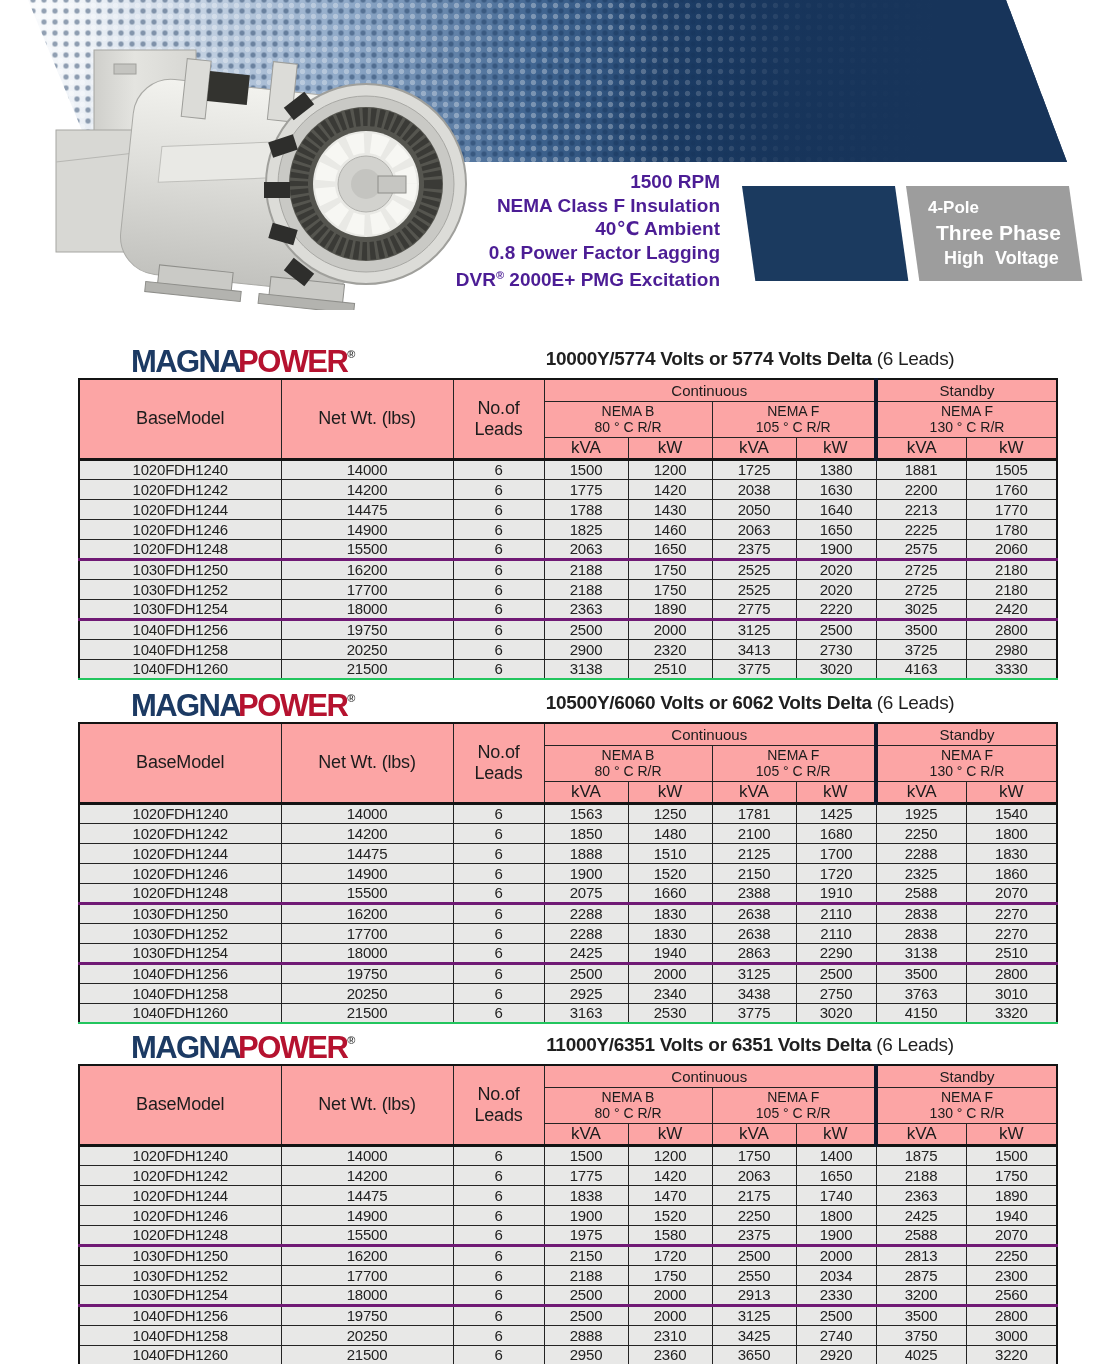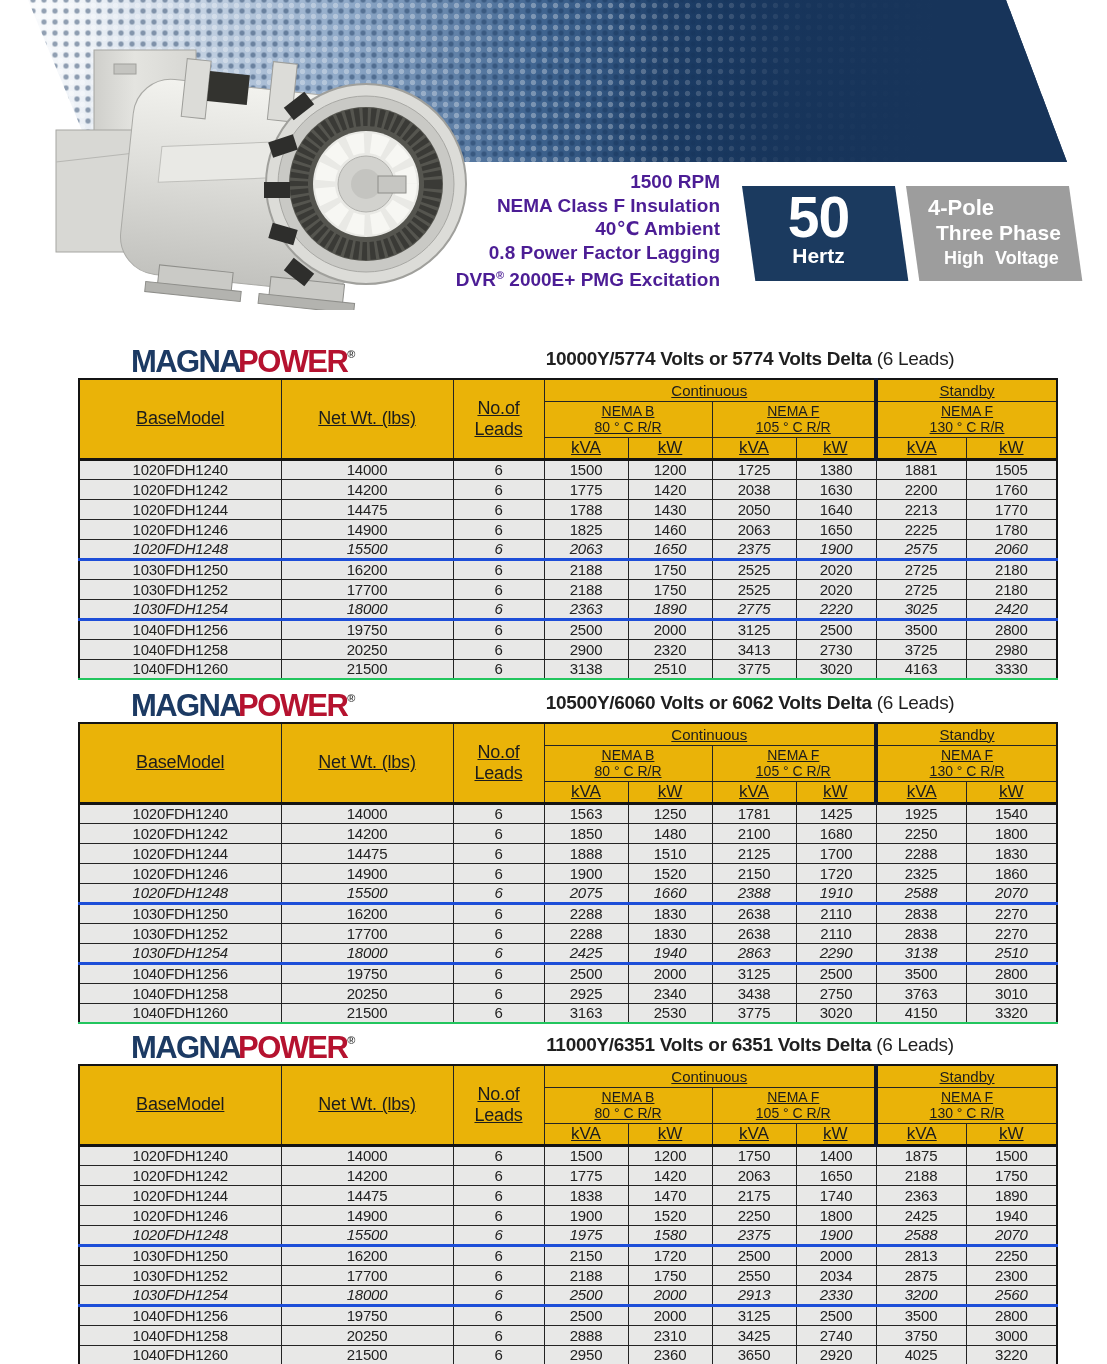--- a/index.html
+++ b/index.html
@@ -32,46 +32,46 @@
 
   .badge { position:absolute; height:95px; color:#fff; }
   .badge .bg { position:absolute; inset:0; transform:skewX(8deg); transform-origin:top left; }
   .badge .content { position:relative; z-index:1; }
   .badge-hz { left:742px; top:186px; width:153px; }
   .badge-hz .bg { background:#1b3a5f; }
   .badge-hz .num { font-size:57px; font-weight:bold; line-height:56px; text-align:center; margin-top:3px; letter-spacing:-1px; }
   .badge-hz .unit { font-size:21px; font-weight:bold; text-align:center; line-height:22px; }
   .badge-pole { left:906px; top:186px; width:163px; }
   .badge-pole .bg { background:#9d9d9d; }
-  .badge-pole .l1 { font-size:22px; font-weight:bold; padding:9px 0 0 22px; line-height:25px; }
+  .badge-pole .l1 { font-size:17px; font-weight:bold; padding:9px 0 0 22px; line-height:25px; }
   .badge-pole .l2 { font-size:21px; font-weight:bold; padding-left:30px; line-height:26px; }
   .badge-pole .l3 { font-size:18px; font-weight:bold; padding-left:38px; line-height:24px; word-spacing:6px; }
 
   
   .section { position:absolute; left:0; width:1107px; }
   .logo { position:absolute; left:131px; top:2px; font-size:31px; font-weight:bold;
           letter-spacing:-1.6px; line-height:32px; white-space:nowrap; }
   .logo .p1 { color:#1c3a63; }
   .logo .p2 { color:#b5122f; margin-left:-2px; }
   .logo .reg { font-size:11px; color:#444; vertical-align:14px; letter-spacing:0; }
   .sec-title { position:absolute; left:430px; top:12px; width:640px; text-align:center;
                font-size:19px; color:#1f1f1f; white-space:nowrap; }
   .sec-title .tb { font-weight:bold; letter-spacing:-0.3px; }
   .sec-title .tn { font-weight:normal; margin-left:5px; letter-spacing:-0.3px; }
 
   .spec-table { position:absolute; left:78px; top:42px; width:978px;
                 border-collapse:collapse; table-layout:fixed; border:2px solid #141414; }
   .spec-table th, .spec-table td { border:1px solid #242424; text-align:center; padding:0; overflow:hidden; }
-  .spec-table th { background:#eab308; font-weight:normal;text-decoration:underline; }
+  .spec-table th { background:#fca5a5; font-weight:normal; }
   .spec-table .h1 th { height:22px; font-size:15px; }
   .spec-table .h2 th { height:36px; font-size:14px; line-height:16.5px; }
   .spec-table .h3 th { height:20px; font-size:17px; border-bottom:3px solid #141414; }
   .spec-table th.big { font-size:18px; letter-spacing:-0.2px; border-bottom:3px solid #141414; }
   .spec-table td { background:#e8e8e7; height:20px; font-size:15px; color:#222; letter-spacing:-0.2px; }
-  .spec-table .grp-end td { border-bottom:3px solid #1d4ed8;font-style:italic; }
+  .spec-table .grp-end td { border-bottom:3px solid #701a75; }
   .spec-table .std-l { border-left:4px solid #0f172a; }
   .spec-table tr:last-child td { border-bottom:2px solid #22c55e; }
 </style>
 </head>
 <body>
 
 <div class="page">
 
   <div class="hero">
     <div class="hero-band"></div>
@@ -132,24 +132,20 @@
     <div class="specs">
       <div>1500 RPM</div>
       <div>NEMA Class F Insulation</div>
       <div>40℃ Ambient</div>
       <div>0.8 Power Factor Lagging</div>
       <div><span>DVR</span><sup>®</sup><span> 2000E+ PMG Excitation</span></div>
     </div>
 
     <div class="badge badge-hz">
       <div class="bg"></div>
-      <div class="content">
-        <div class="num">50</div>
-        <div class="unit">Hertz</div>
-      </div>
     </div>
 
     <div class="badge badge-pole">
       <div class="bg"></div>
       <div class="content">
         <div class="l1">4-Pole</div>
         <div class="l2">Three Phase</div>
         <div class="l3">High Voltage</div>
       </div>
     </div>

